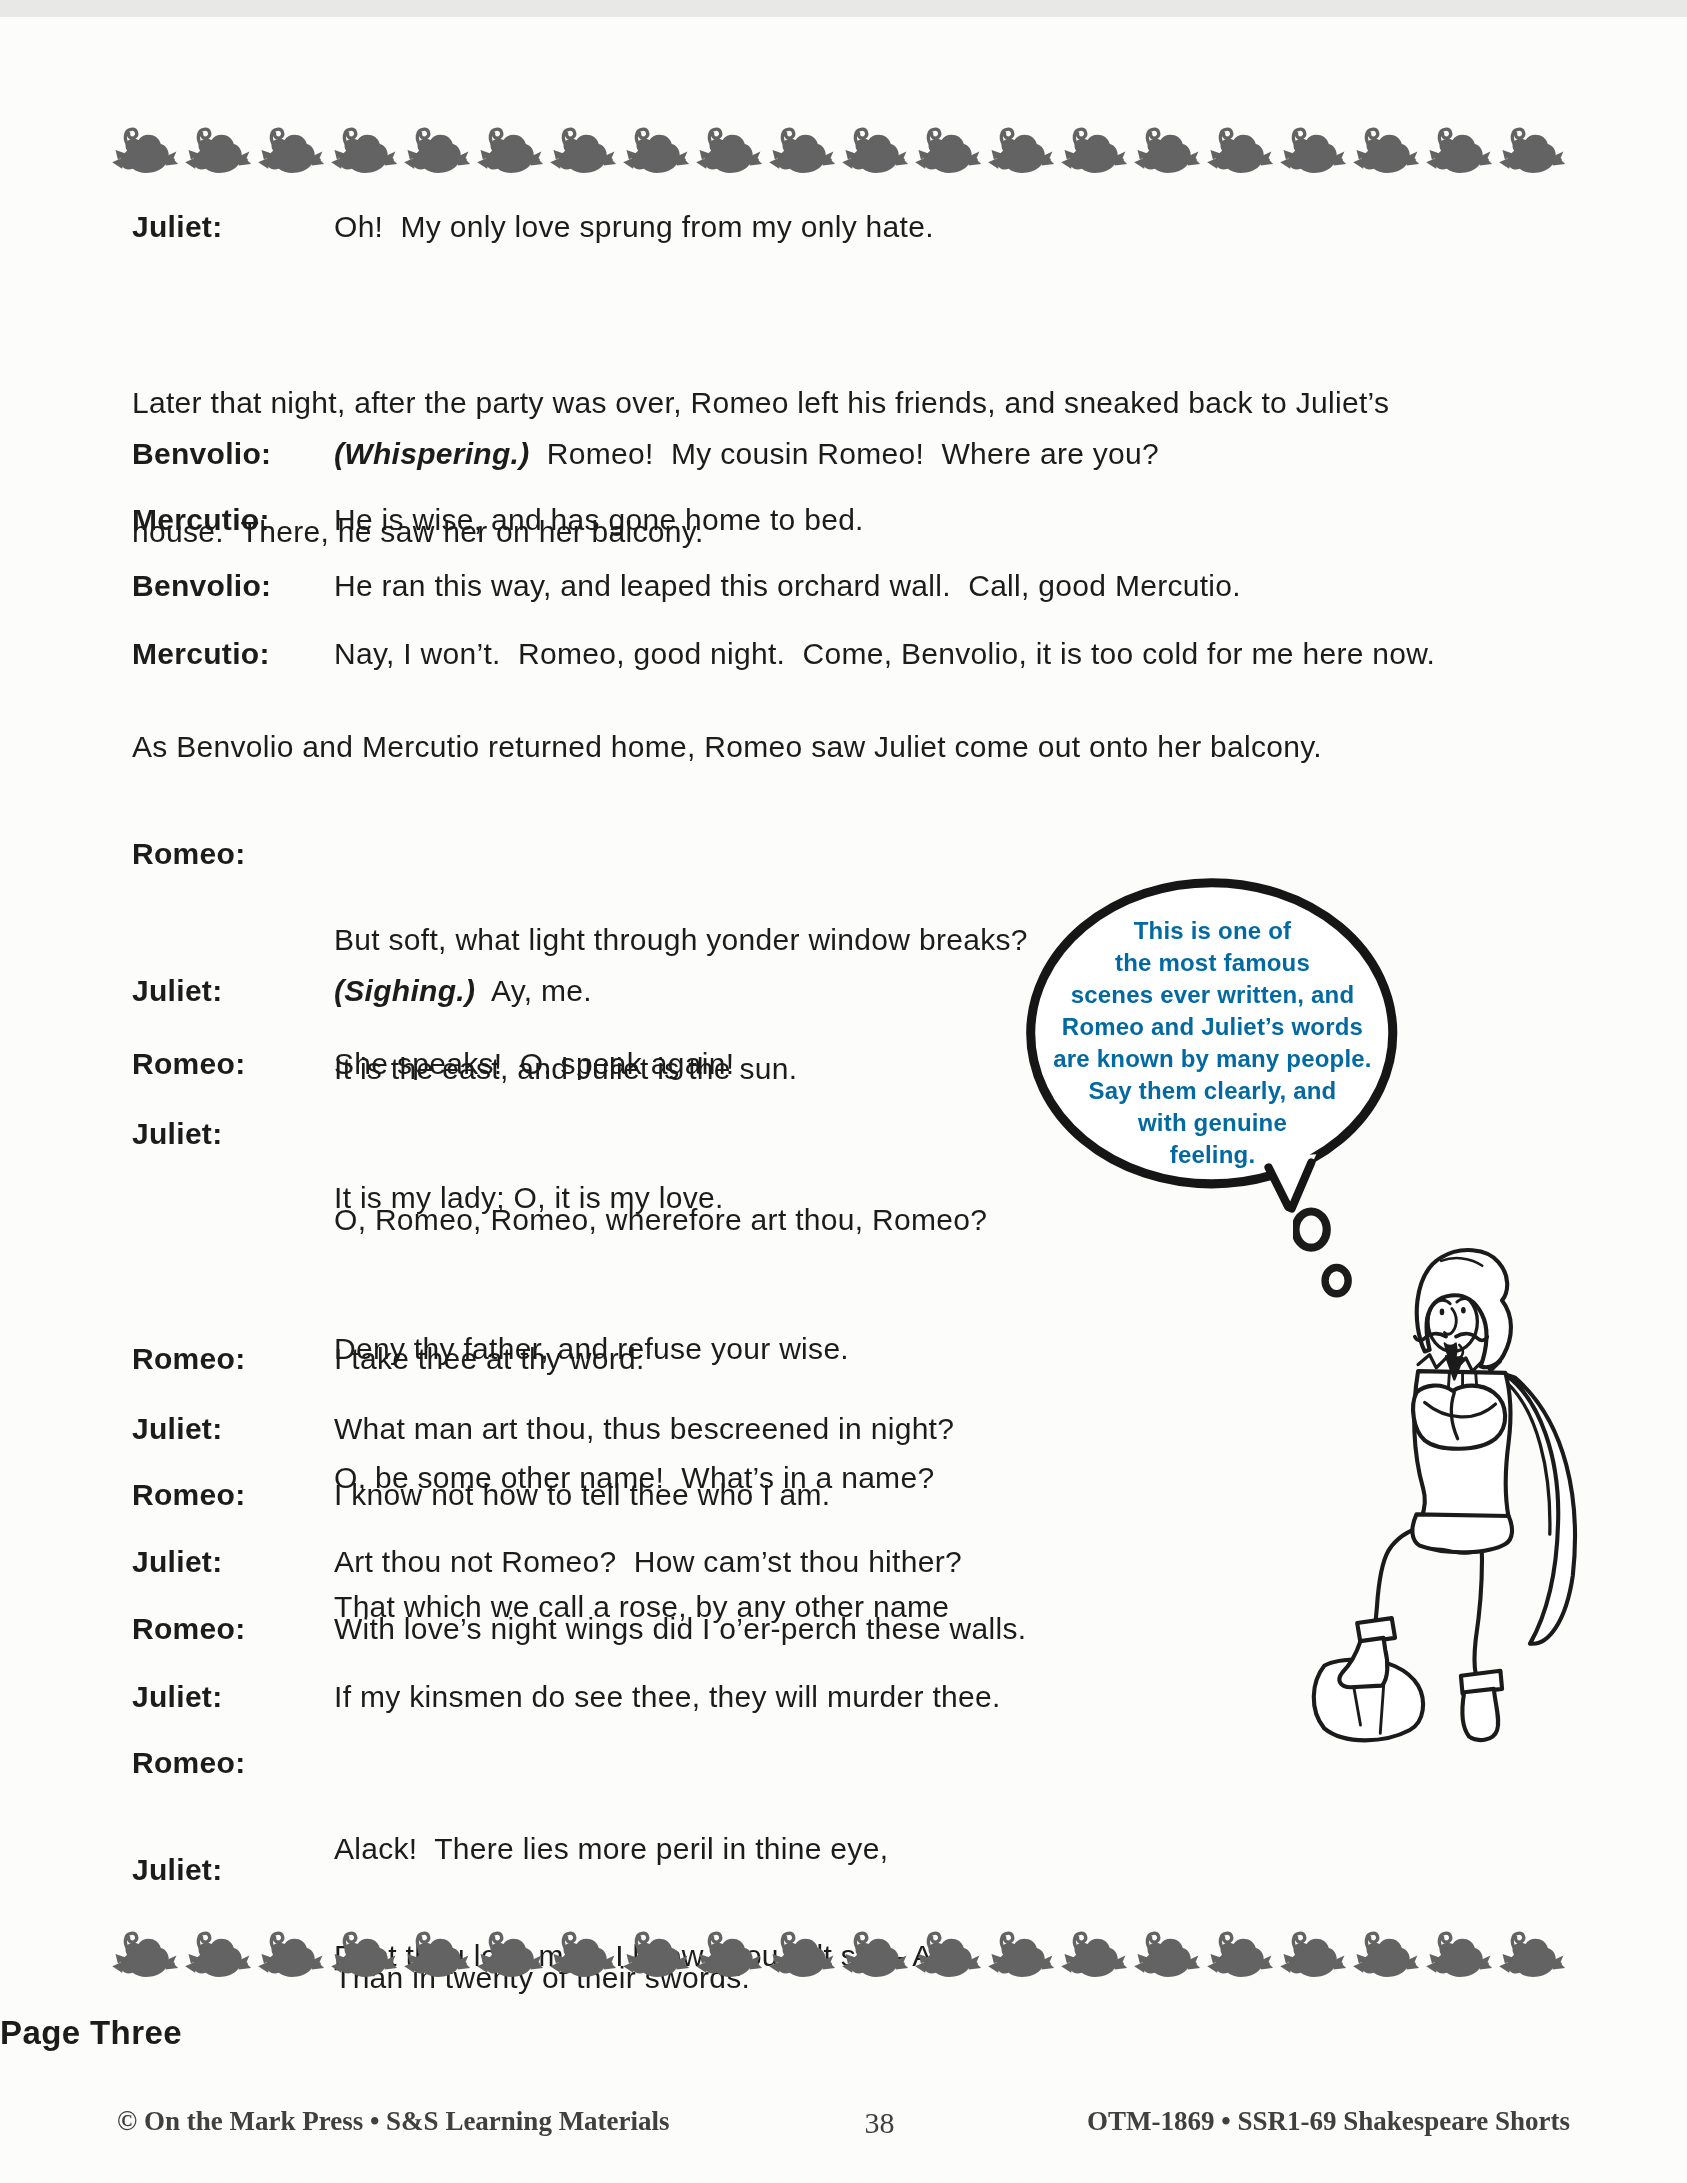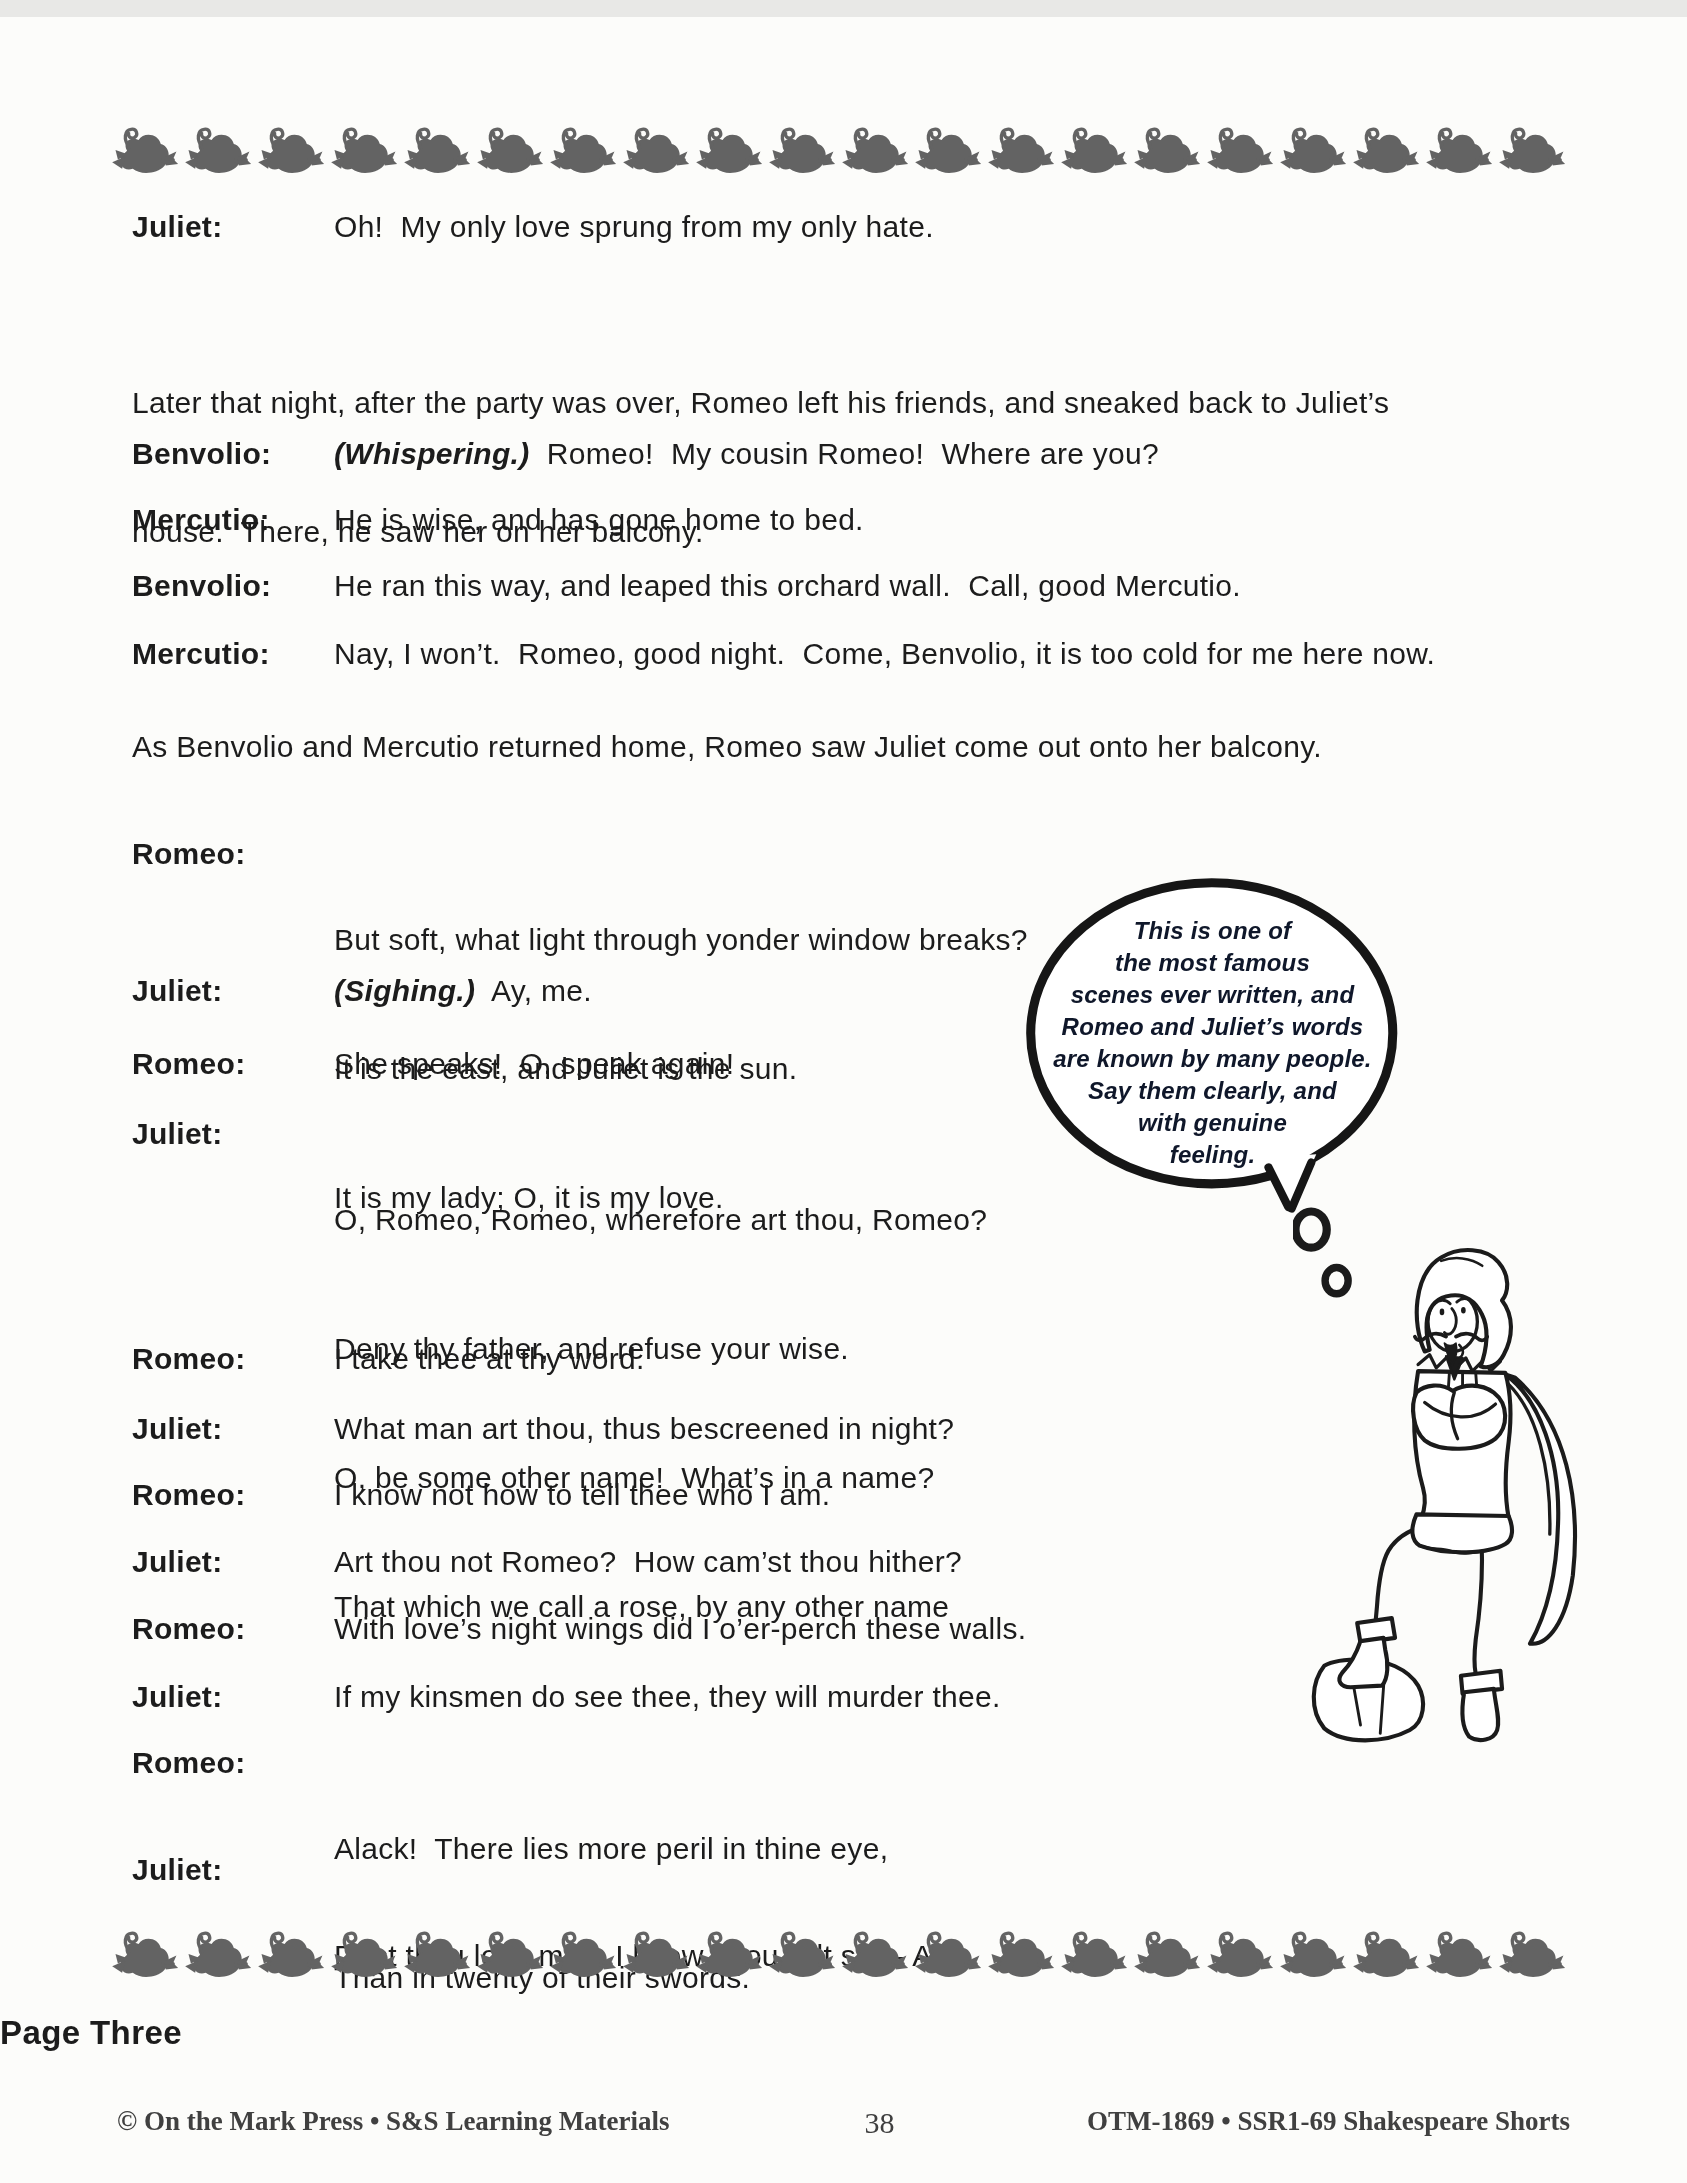--- a/index.html
+++ b/index.html
@@ -19,21 +19,21 @@
     font-size:30px; line-height:43px; letter-spacing:0.3px;}
   .speaker{position:absolute; left:132px; top:0; font-weight:700; white-space:pre;}
   .lines{position:absolute; left:334px; top:0; white-space:pre;}
   .narration .lines{left:132px;}
   .line{white-space:pre;}
   .direction{font-weight:700; font-style:italic;text-align:right;}
   .bubble-svg{position:absolute; left:1020px; top:854px;}
   .bubble-text{
     position:absolute; left:1031px; top:898px; width:363px;
     text-align:center; font-weight:700; font-size:24px; line-height:32px;
-    color:#0f172a; letter-spacing:0.2px;font-style:italic;
+    color:#0369a1; letter-spacing:0.2px;
   }
   .character-svg{position:absolute; left:1293px; top:1178px;}
   .page-label{
     position:absolute; left:0; top:1997px; width:1687px; text-align:left;
     font-weight:700; font-size:33px; letter-spacing:0.4px;
   }
   .footer{
     position:absolute; left:0; top:2089px; width:1687px; height:40px;
     font-family:"Liberation Serif", serif; font-size:27px; color:#404040;
   }

